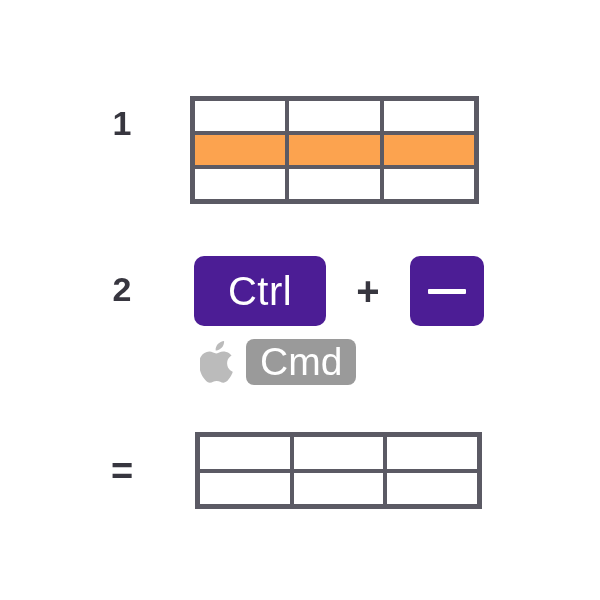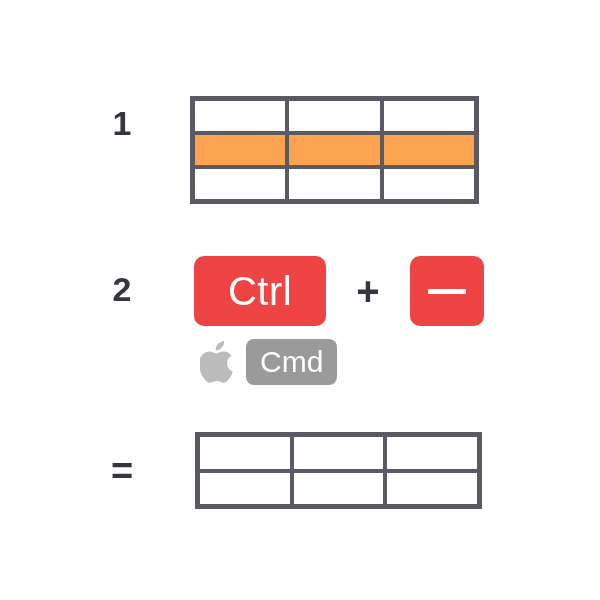--- a/index.html
+++ b/index.html
@@ -80,21 +80,21 @@
     position: absolute;
     left: 194px;
     top: 256px;
     width: 292px;
     height: 70px;
     display: flex;
     align-items: center;
   }
   .key-cap {
     box-sizing: border-box;
-    background: #ef4444;
+    background: #4c1d95;
     border-radius: 10px;
     color: #ffffff;
     display: flex;
     align-items: center;
     justify-content: center;
     font-size: 40px;
     font-weight: 400;
     letter-spacing: 0.5px;
     user-select: none;
   }
@@ -140,21 +140,21 @@
     height: 46px;
     display: block;
     flex: 0 0 auto;
   }
   #key-cmd {
     box-sizing: border-box;
     margin-left: 8px;
     background: #9a9a9a;
     border-radius: 8px;
     color: #ffffff;
-    font-size: 30px;
+    font-size: 39px;
     font-weight: 400;
     height: 46px;
     padding: 4px 14px;
     display: flex;
     align-items: center;
     justify-content: center;
     user-select: none;
   }
 </style>
 </head>

